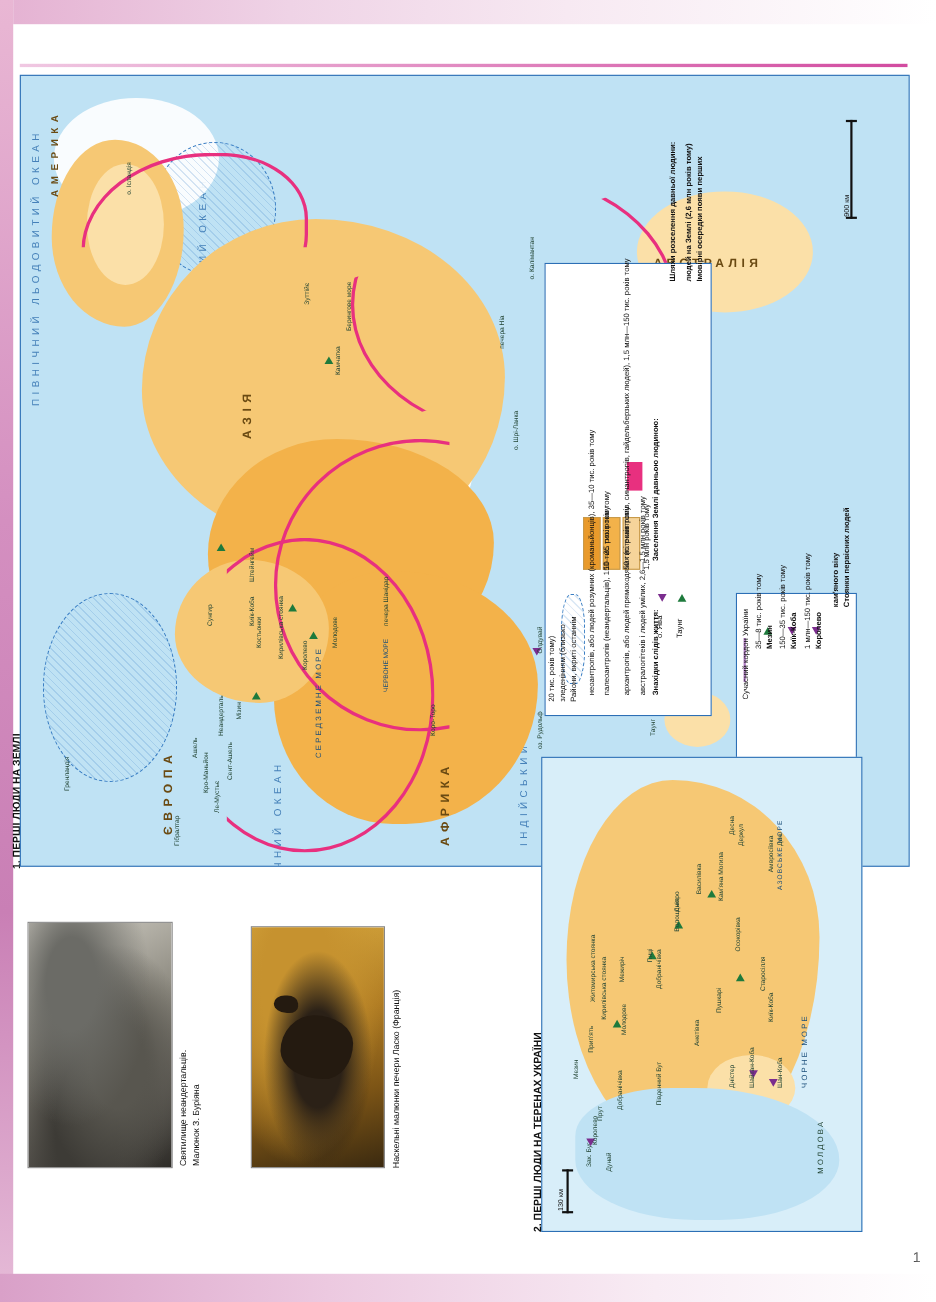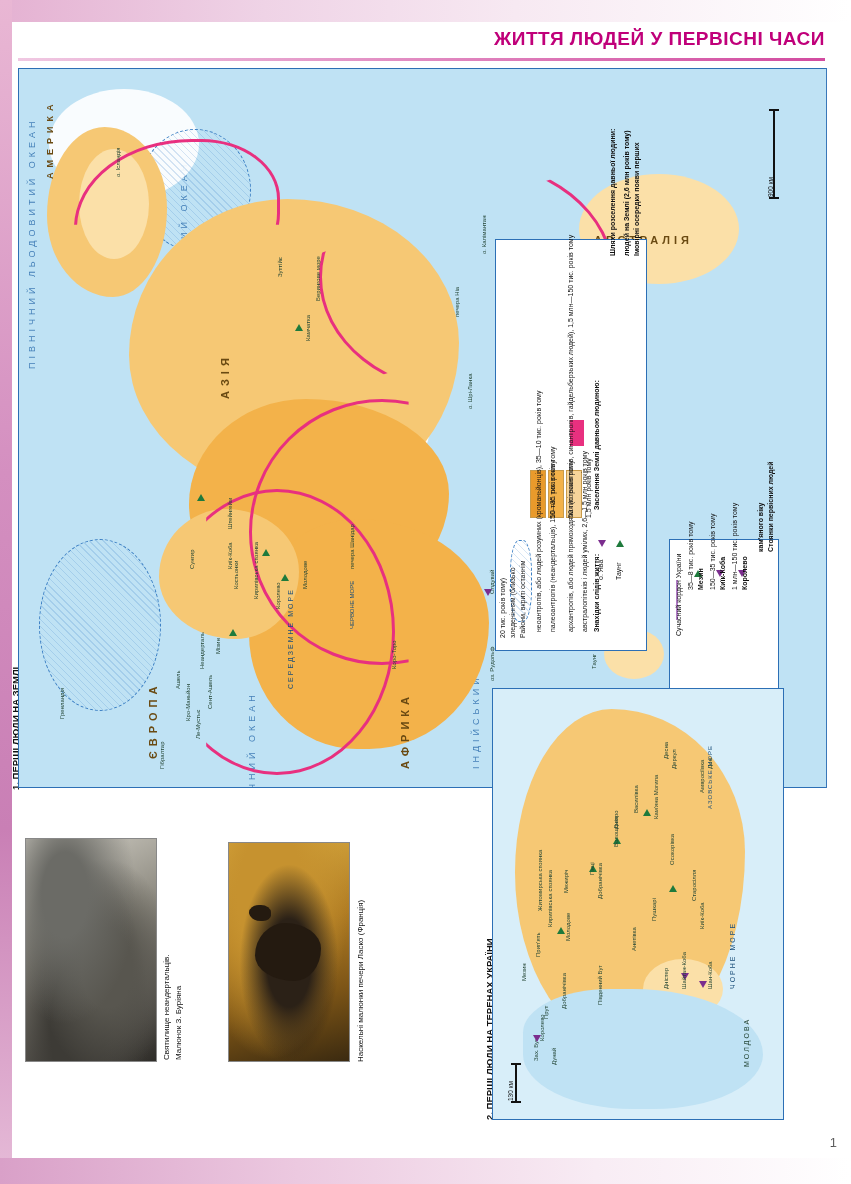--- a/index.html
+++ b/index.html
@@ -88,21 +88,20 @@
 </style>
 </head>
 <body>
 
 <div class="page">
 
   <div class="left-band"></div>
   <div class="top-band"></div>
   <div class="bottom-band"></div>
 
-  <div class="header">ЖИТТЯ ЛЮДЕЙ У ПЕРВІСНІ ЧАСИ</div>
   <div class="header-rule"></div>
 
   <div class="vtitle" style="left:10px;top:790px;">1. ПЕРШІ ЛЮДИ НА ЗЕМЛІ</div>
   <div class="vtitle" style="left:484px;top:1120px;">2. ПЕРШІ ЛЮДИ НА ТЕРЕНАХ УКРАЇНИ</div>
 
   <div class="worldmap">
 
     <div class="ocean-text" style="left:8px;top:300px;transform:rotate(-90deg);transform-origin:left top;">ПІВНІЧНИЙ ЛЬОДОВИТИЙ ОКЕАН</div>
     <div class="ocean-text" style="left:160px;top:200px;transform:rotate(-90deg);transform-origin:left top;">ТИХИЙ ОКЕАН</div>
     <div class="ocean-text" style="left:228px;top:790px;transform:rotate(-90deg);transform-origin:left top;">АТЛАНТИЧНИЙ ОКЕАН</div>

